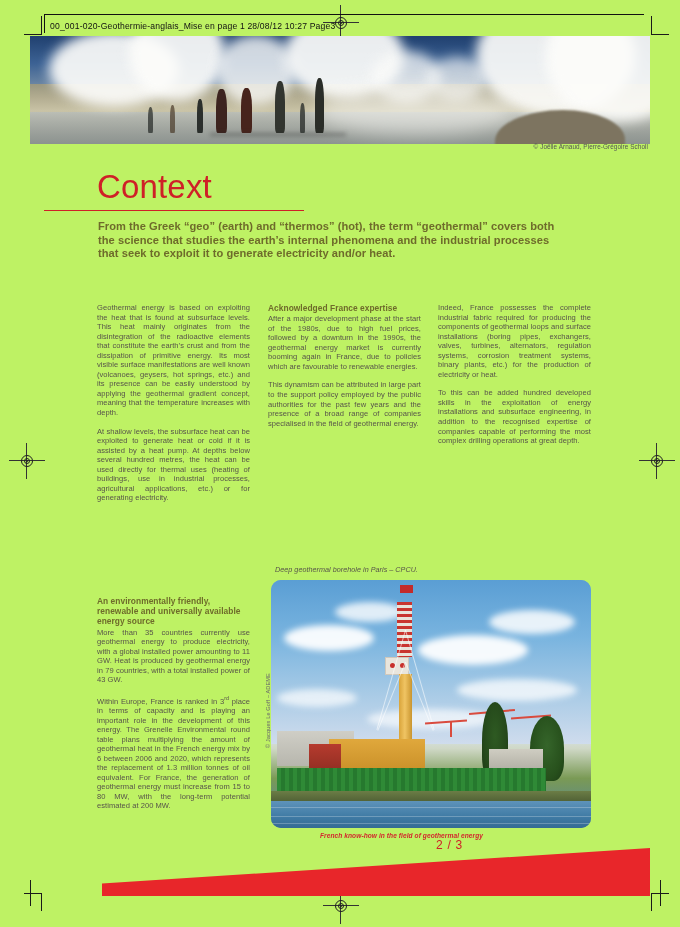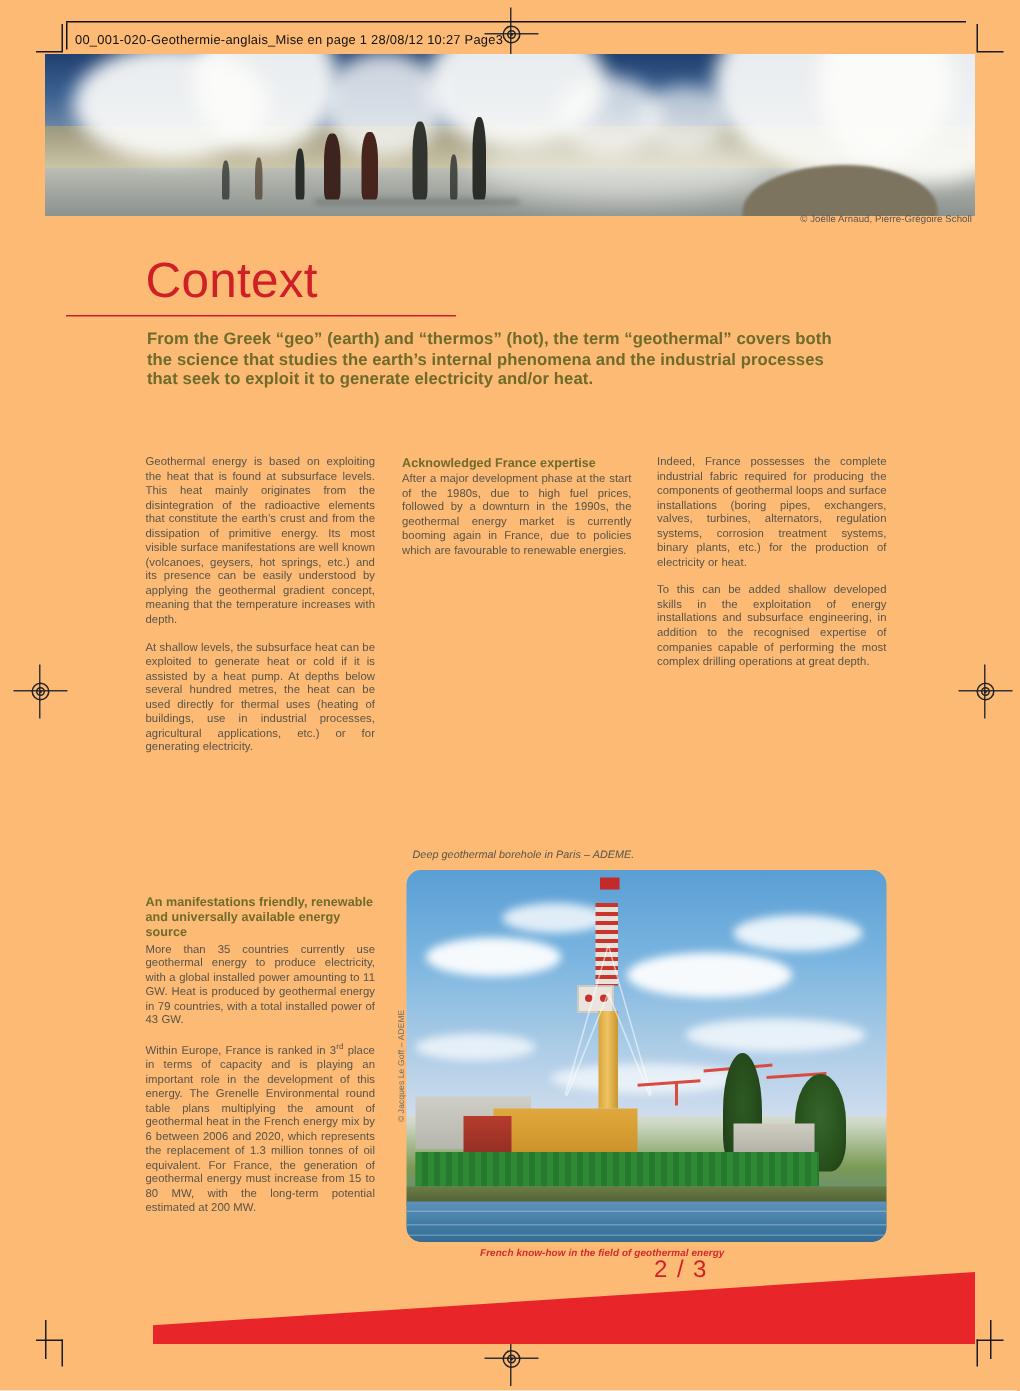--- a/index.html
+++ b/index.html
@@ -1,21 +1,21 @@
 <!DOCTYPE html>
 <html><head>
 <meta charset="utf-8">
 <style>
   html,body{margin:0;padding:0;background:#fff;}
   body{
     width:680px;height:927px;position:relative;overflow:hidden;
     font-family:"Liberation Sans", sans-serif;
     -webkit-font-smoothing:antialiased;
   }
-  .page{position:absolute;inset:0;background:#fdba74;}
+  .page{position:absolute;inset:0;background:#bef264;}
 
   
   .crop{position:absolute;background:#1a1a1a;}
   .reg{position:absolute;width:22px;height:22px;}
   .reg .ring{position:absolute;left:5px;top:5px;width:12px;height:12px;
     border:1.4px solid #222;border-radius:50%;box-sizing:border-box;}
   .reg .ring2{position:absolute;left:8px;top:8px;width:6px;height:6px;
     border:1.2px solid #222;border-radius:50%;box-sizing:border-box;}
   .reg .dot{position:absolute;left:10px;top:10px;width:2px;height:2px;background:#222;border-radius:50%;}
   .reg .h{position:absolute;left:-7px;top:10.2px;width:36px;height:1.1px;background:#333;}
@@ -173,21 +173,21 @@
     transform:rotate(-90deg);transform-origin:left top;white-space:nowrap;
     letter-spacing:.02em;
   }
 
   
   .foot-tag{
     position:absolute;left:320px;top:832px;font-size:6.6px;color:#d2282e;
     font-style:italic;font-weight:bold;letter-spacing:.01em;white-space:nowrap;
   }
   .page-num{
-    position:absolute;left:436px;top:838px;font-size:16px;color:#cf2027;
+    position:absolute;left:436px;top:838px;font-size:12px;color:#cf2027;
     letter-spacing:.06em;
   }
   .red-wedge{
     position:absolute;left:102px;top:848px;width:548px;height:48px;
     background:#e8262a;
     clip-path:polygon(0 74%,100% 0,100% 100%,0 100%);
   }
 </style>
 </head>
 <body>
@@ -269,36 +269,37 @@
   <div class="title-rule"></div>
 
   <div class="standfirst">From the Greek “geo” (earth) and “thermos” (hot), the term “geothermal” covers both the science that studies the earth’s internal phenomena and the industrial processes that seek to exploit it to generate electricity and/or heat.</div>
 
   <div class="col col-1">
     <p>Geothermal energy is based on exploiting the heat that is found at subsurface levels. This heat mainly originates from the disintegration of the radioactive elements that constitute the earth’s crust and from the dissipation of primitive energy. Its most visible surface manifestations are well known (volcanoes, geysers, hot springs, etc.) and its presence can be easily understood by applying the geothermal gradient concept, meaning that the temperature increases with depth.</p>
     <p>At shallow levels, the subsurface heat can be exploited to generate heat or cold if it is assisted by a heat pump. At depths below several hundred metres, the heat can be used directly for thermal uses (heating of buildings, use in industrial processes, agricultural applications, etc.) or for generating electricity.</p>
   </div>
 
   <div class="col sec-2">
-    <h3>An manifestations friendly, renewable and universally available energy source</h3>
+    <h3>An environmentally friendly, renewable and universally available energy source</h3>
     <p>More than 35 countries currently use geothermal energy to produce electricity, with a global installed power amounting to 11 GW. Heat is produced by geothermal energy in 79 countries, with a total installed power of 43 GW.</p>
     <p><span>Within Europe, France is ranked in 3</span><span class="sup">rd</span><span> place in terms of capacity and is playing an important role in the development of this energy. The Grenelle Environmental round table plans multiplying the amount of geothermal heat in the French energy mix by 6 between 2006 and 2020, which represents the replacement of 1.3 million tonnes of oil equivalent. For France, the generation of geothermal energy must increase from 15 to 80 MW, with the long-term potential estimated at 200 MW.</span></p>
   </div>
 
   <div class="col col-2">
     <h3>Acknowledged France expertise</h3>
     <p>After a major development phase at the start of the 1980s, due to high fuel prices, followed by a downturn in the 1990s, the geothermal energy market is currently booming again in France, due to policies which are favourable to renewable energies.</p>
+    <p>This dynamism can be attributed in large part to the support policy employed by the public authorities for the past few years and the presence of a broad range of companies specialised in the field of geothermal energy.</p>
   </div>
 
   <div class="col col-3">
     <p>Indeed, France possesses the complete industrial fabric required for producing the components of geothermal loops and surface installations (boring pipes, exchangers, valves, turbines, alternators, regulation systems, corrosion treatment systems, binary plants, etc.) for the production of electricity or heat.</p>
-    <p>To this can be added shallow developed skills in the exploitation of energy installations and subsurface engineering, in addition to the recognised expertise of companies capable of performing the most complex drilling operations at great depth.</p>
-  </div>
-
-  <div class="fig-cap">Deep geothermal borehole in Paris – ADEME.</div>
+    <p>To this can be added hundred developed skills in the exploitation of energy installations and subsurface engineering, in addition to the recognised expertise of companies capable of performing the most complex drilling operations at great depth.</p>
+  </div>
+
+  <div class="fig-cap">Deep geothermal borehole in Paris – CPCU.</div>
   <div class="fig">
     <div class="fig-photo">
       <div class="fp-sky"></div>
       <div class="cloud c1"></div>
       <div class="cloud c2"></div>
       <div class="cloud c3"></div>
       <div class="cloud c4"></div>
       <div class="cloud c5"></div>
       <div class="cloud c6"></div>
       <div class="cloud c7"></div>

